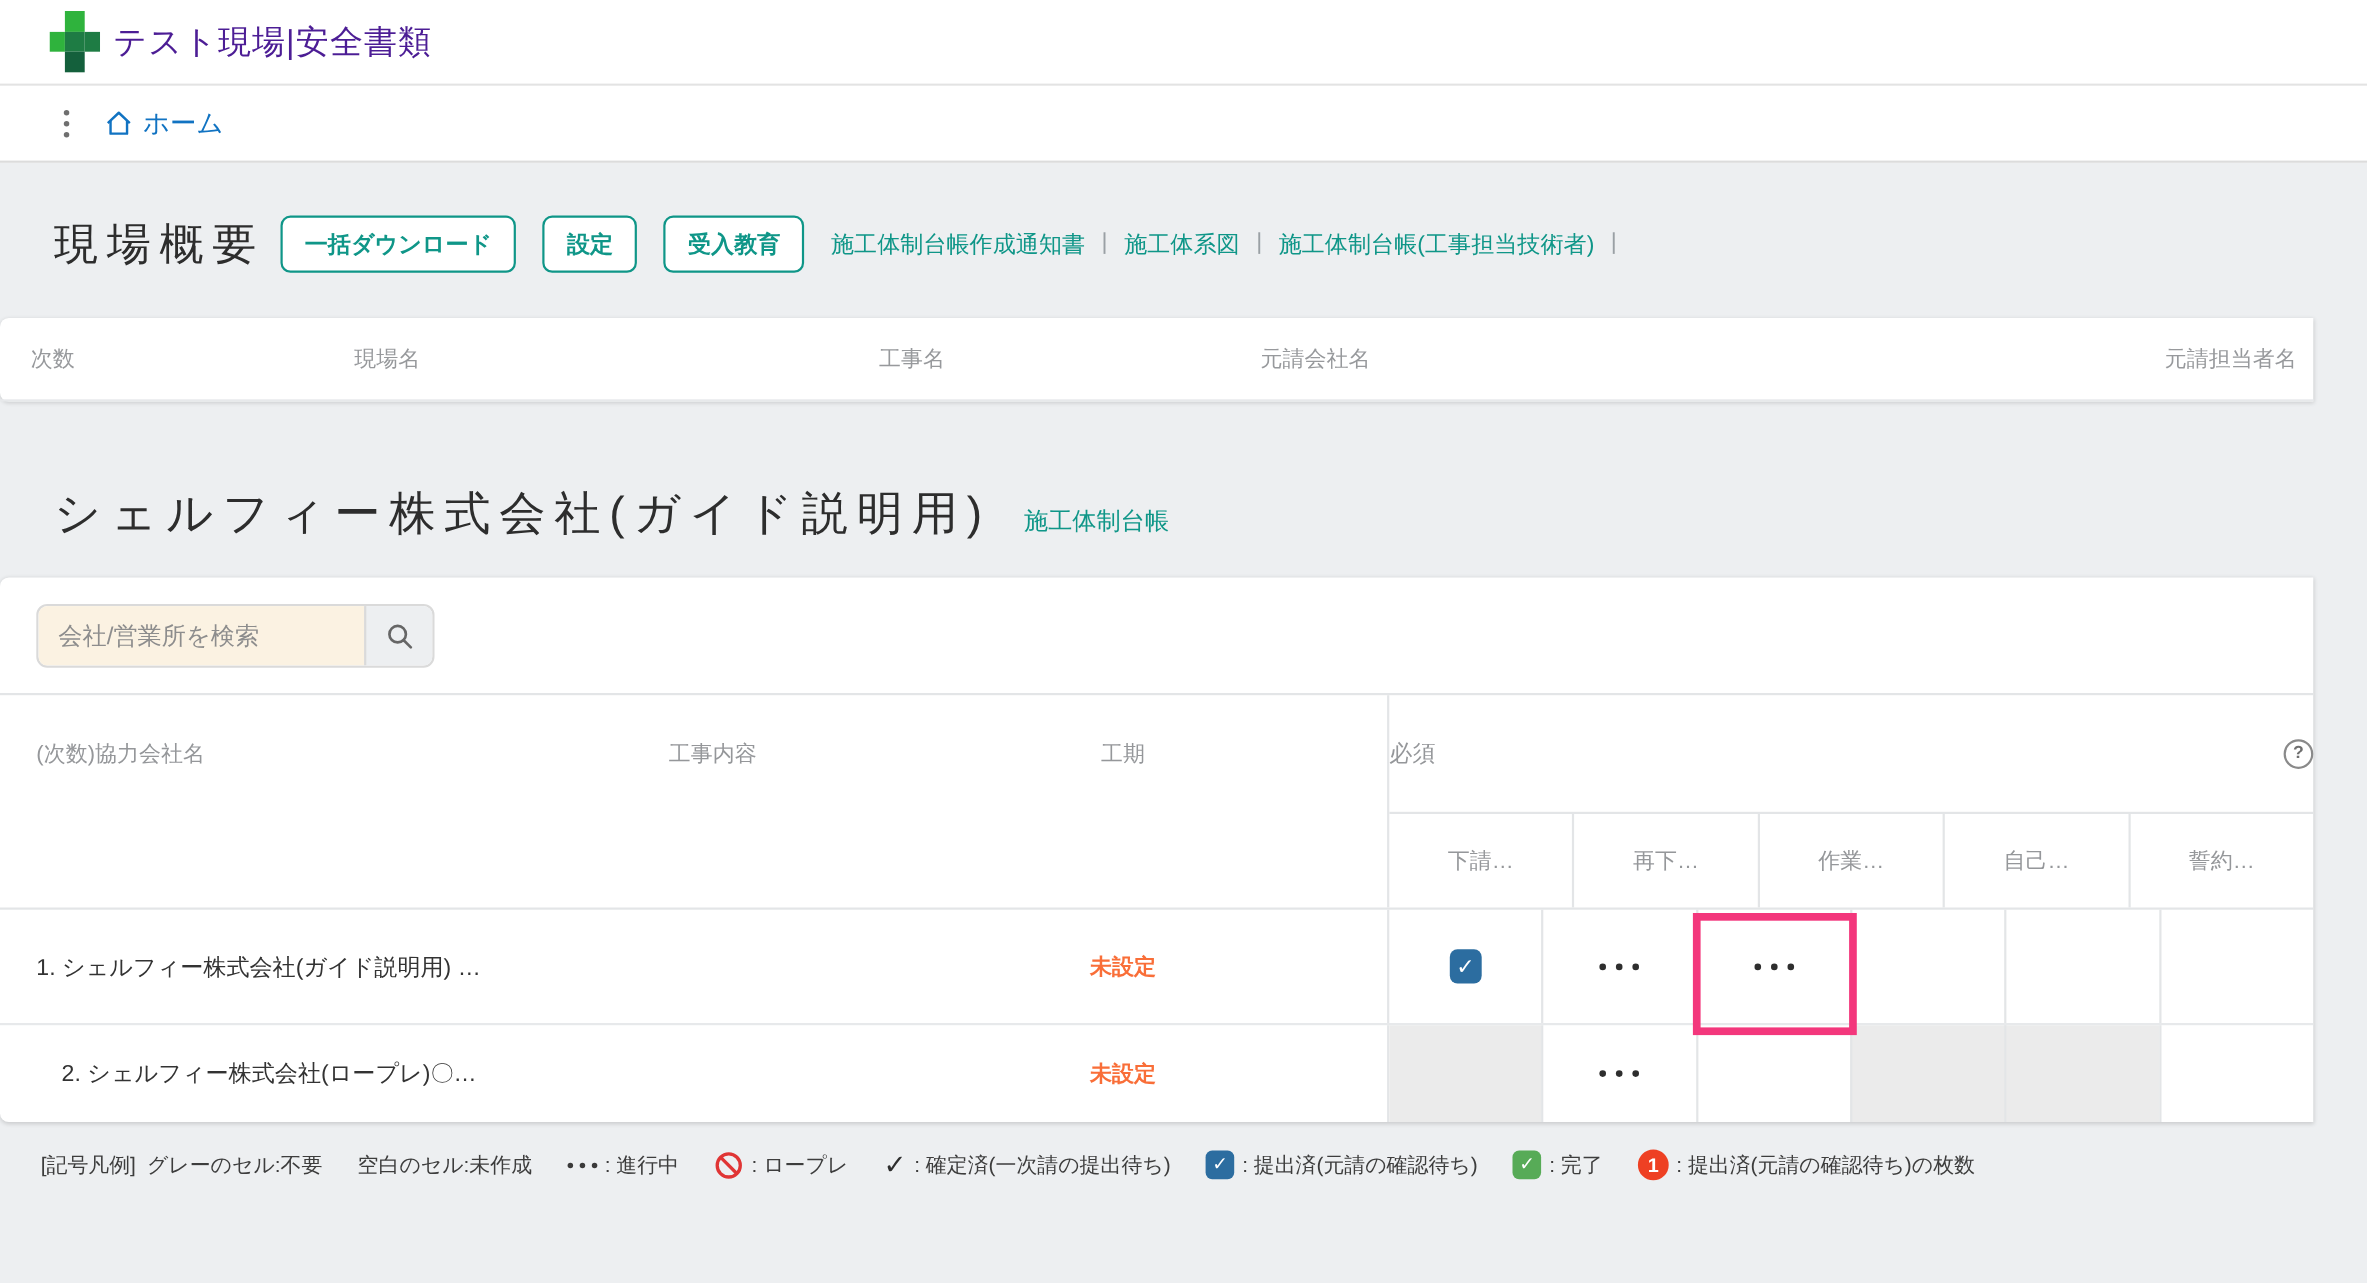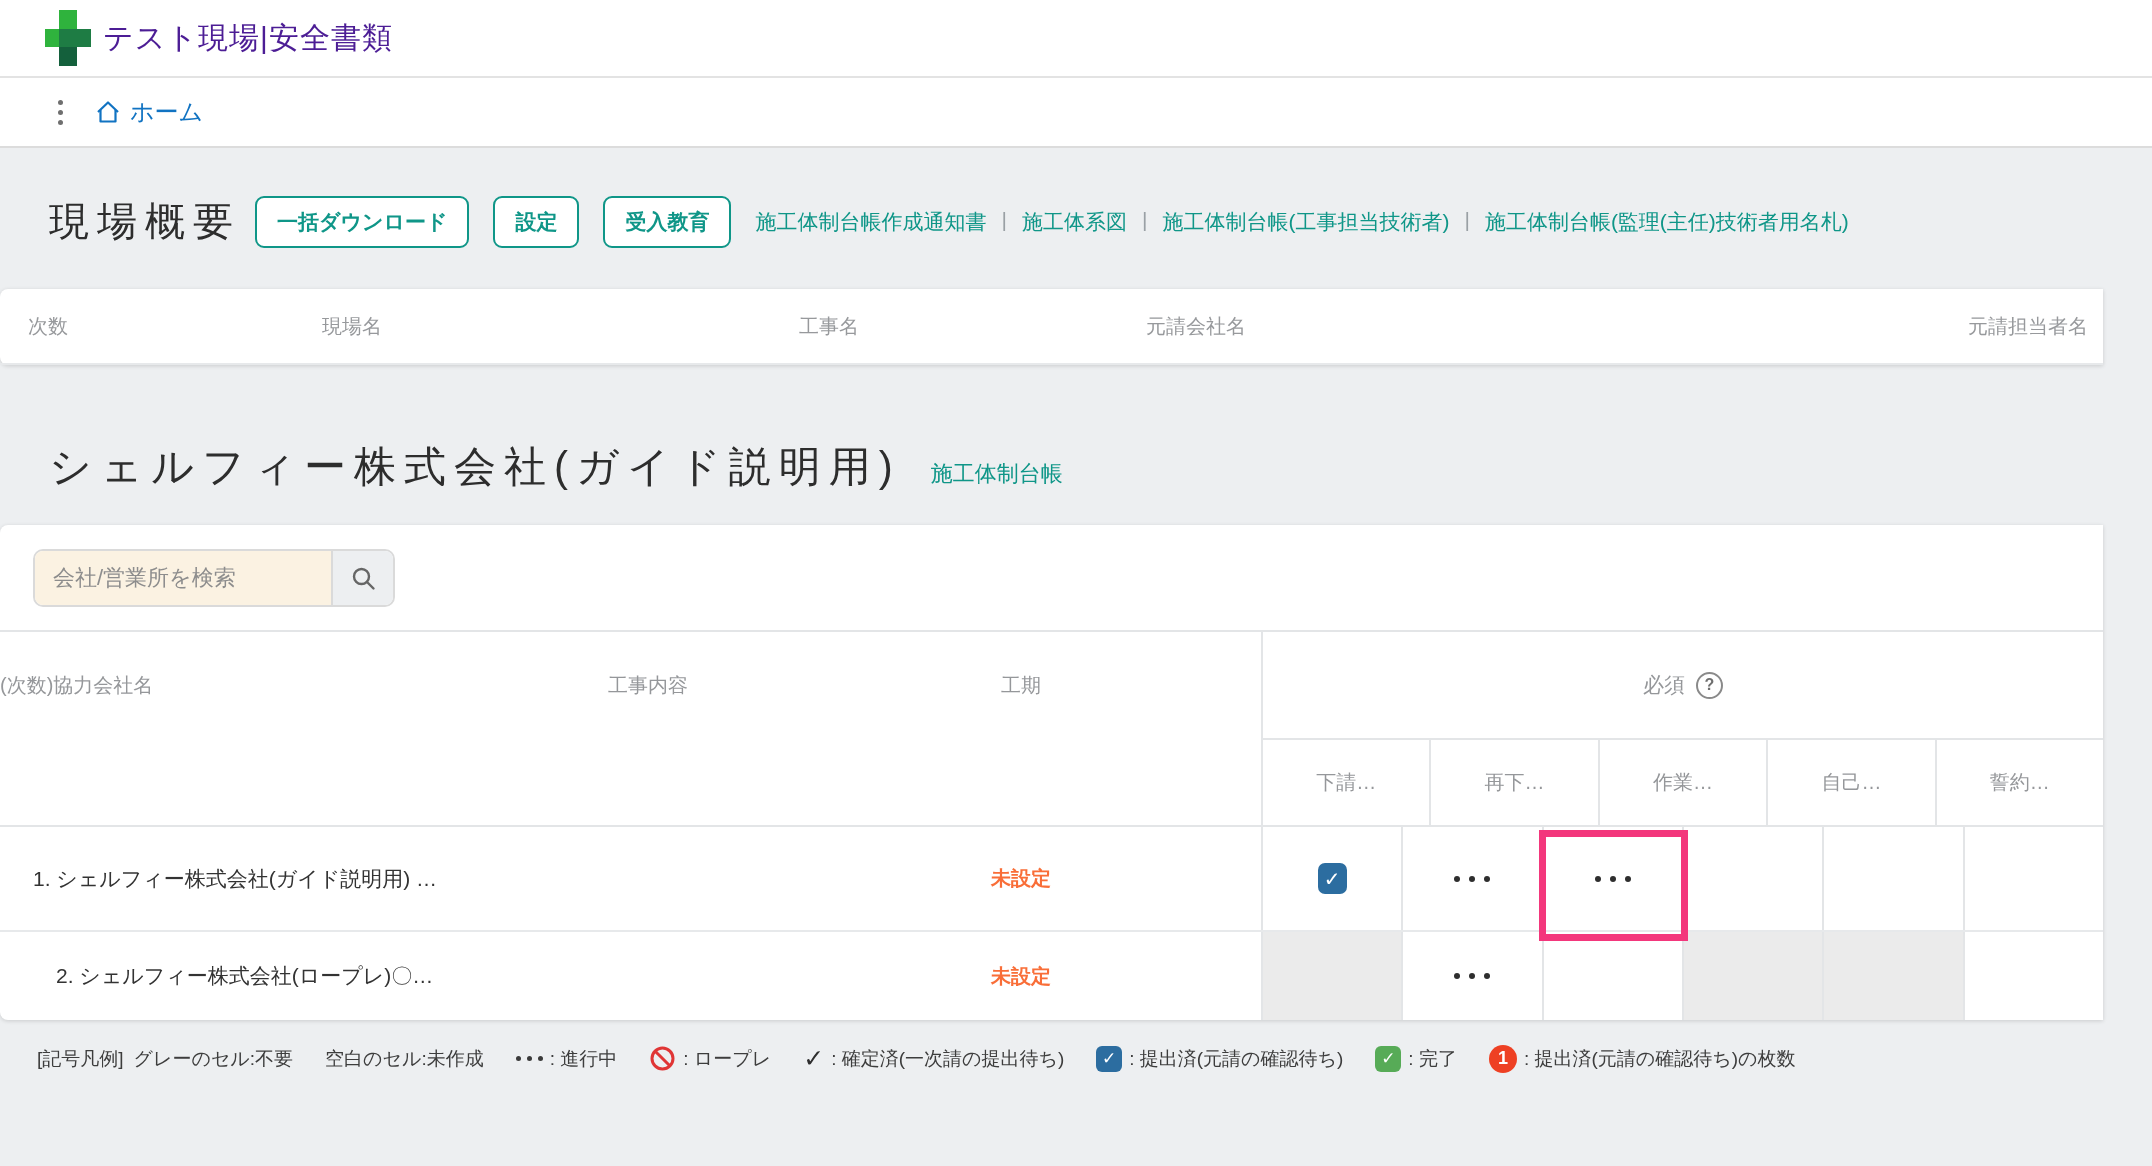--- a/index.html
+++ b/index.html
@@ -45,25 +45,25 @@
   .search-row{padding:24px 0 23px 33px}
   .searchbox{display:inline-flex;height:58px;border:2px solid #dadada;border-radius:10px;overflow:hidden;background:#fff}
   .searchbox input{width:296px;border:none;outline:none;background:#fbf2e2;padding:0 18px;font-size:22px;font-family:inherit;color:#555}
   .searchbox input::placeholder{color:#8d8d8d}
   .search-btn{width:62px;border:none;border-left:2px solid #dadada;background:#edeff1;display:flex;align-items:center;justify-content:center;cursor:pointer}
   
   .t2{border-top:2px solid #e3e5e7}
   .t2-header{display:flex;height:195px;border-bottom:2px solid #e3e5e7}
   .t2-left{width:1261px;display:flex}
   .t2-left .hl{height:106px;display:flex;align-items:center;color:#95979a;font-size:20px}
-  .hl-name{width:515px;}
+  .hl-name{width:515px;padding-left:33px}
   .hl-naiyou{width:266px;justify-content:center}
   .hl-kouki{width:480px;justify-content:center}
   .t2-right{flex:1;border-left:2px solid #e3e5e7;display:flex;flex-direction:column}
-  .t2-must{height:106px;display:flex;align-items:center;justify-content:center;gap:11px;color:#95979a;font-size:21px}
+  .t2-must{height:106px;display:flex;align-items:center;justify-content:space-between;gap:11px;color:#95979a;font-size:21px}
   .qicon{width:27px;height:27px;border:2px solid #8a8a8a;border-radius:50%;display:flex;align-items:center;justify-content:center;font-size:16px;font-weight:bold;color:#6f6f6f;cursor:pointer}
   .t2-subrow{flex:1;display:flex;border-top:2px solid #e3e5e7}
   .t2-subrow .sub{flex:1;display:flex;align-items:center;justify-content:center;color:#95979a;font-size:20px}
   .t2-subrow .sub + .sub{border-left:2px solid #e3e5e7}
   .t2-row{display:flex}
   .t2-row + .t2-row{border-top:2px solid #e7e9eb}
   .row-h1{height:103px}
   .row-h2{height:90px}
   .row-left{width:1261px;display:flex;align-items:center}
   .row-name{width:515px;padding-left:33px;font-size:21px;color:#333;white-space:nowrap;overflow:hidden}
@@ -133,21 +133,20 @@
     <button class="btn">一括ダウンロード</button>
     <button class="btn">設定</button>
     <button class="btn">受入教育</button>
     <nav class="doc-links">
       <a>施工体制台帳作成通知書</a>
       <span class="sep"></span>
       <a>施工体系図</a>
       <span class="sep"></span>
       <a>施工体制台帳(工事担当技術者)</a>
       <span class="sep"></span>
-      <a>施工体制台帳(監理(主任)技術者用名札)</a>
     </nav>
   </div>
 
   <section class="card card1">
     <div class="t1-head">
       <div class="c0">次数</div>
       <div class="c1">現場名</div>
       <div class="c2">工事名</div>
       <div class="c3">元請会社名</div>
       <div class="c4">元請担当者名</div>

